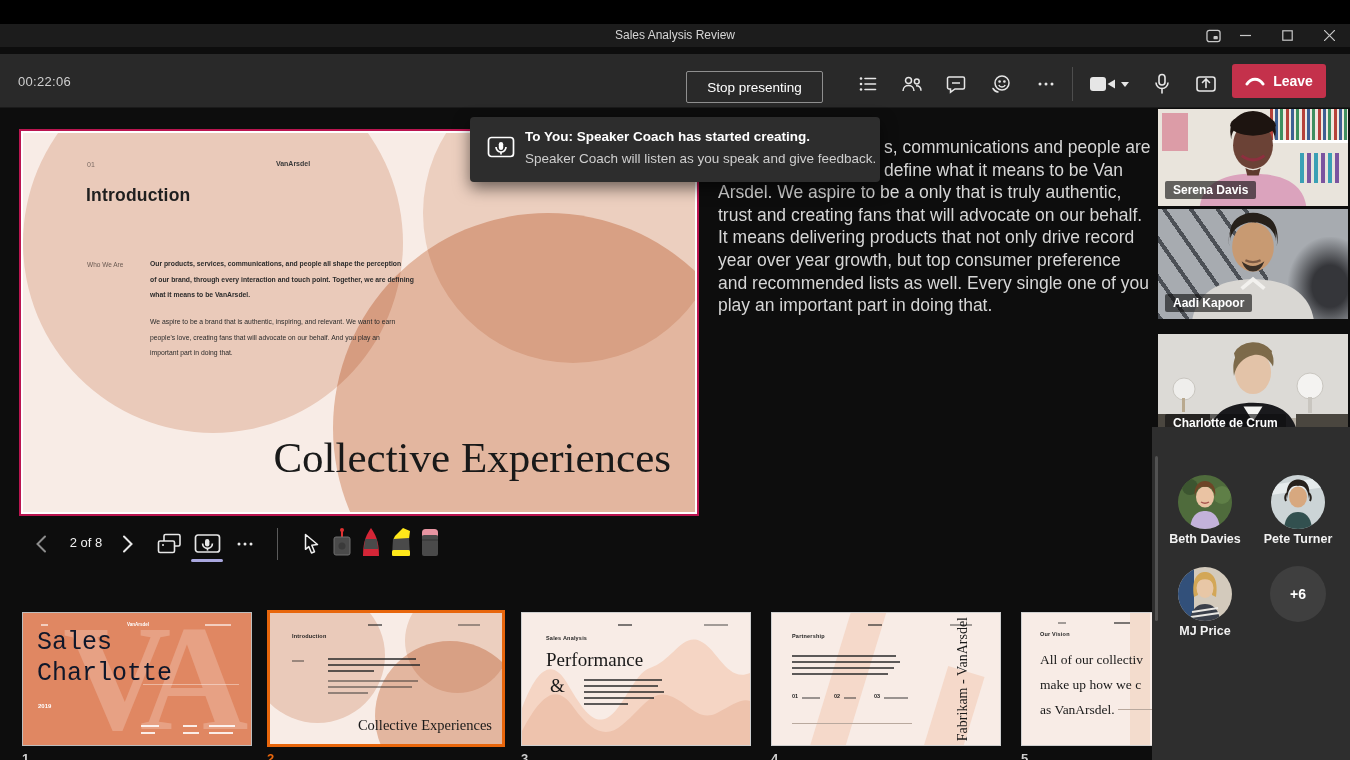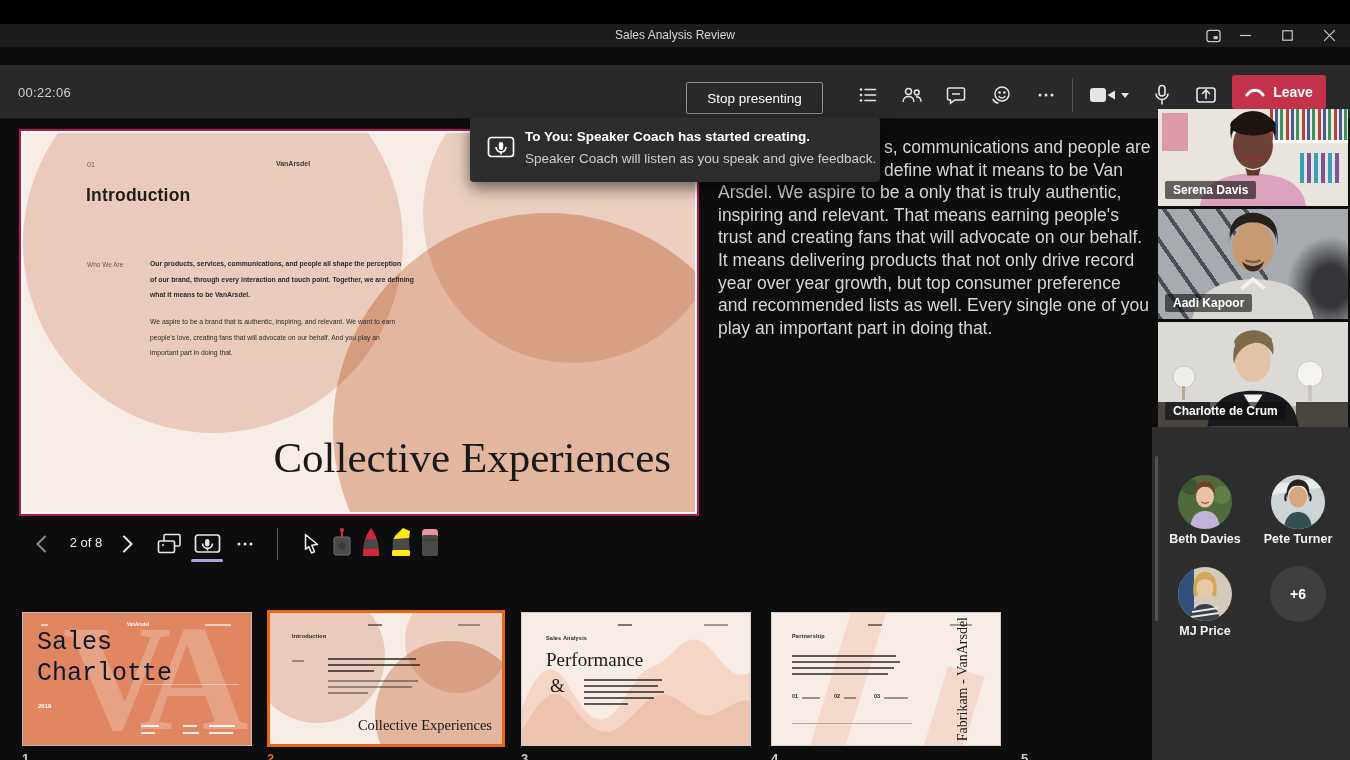--- a/index.html
+++ b/index.html
@@ -5,21 +5,21 @@
   html,body{margin:0;padding:0;background:#000;}
   *{box-sizing:border-box;}
   .root{position:relative;width:1350px;height:760px;background:#0d0d0d;overflow:hidden;
         font-family:"Liberation Sans",sans-serif;margin-top:24px;-webkit-font-smoothing:antialiased;}
   .abs{position:absolute;}
   
   .titlebar{left:0;top:0;width:1350px;height:23px;background:#1c1c1c;}
   .titlebar .title{left:0;right:0;top:4px;text-align:center;font-size:12px;color:#d6d6d6;}
   .winbtn{top:0;height:23px;width:34px;display:flex;align-items:center;justify-content:center;color:#c8c8c8;cursor:default;}
   
-  .toolbar{left:0;top:41px;width:1350px;height:54px;background:#292929;border-bottom:1px solid #1a1a1a;}
+  .toolbar{left:0;top:30px;width:1350px;height:54px;background:#292929;border-bottom:1px solid #1a1a1a;}
   .timer{left:18px;top:20px;font-size:13px;color:#cfcfcf;letter-spacing:.3px;}
   .stopbtn{left:686px;top:17px;width:137px;height:32px;border:1px solid #8f8f8f;border-radius:2px;
            color:#fff;font-size:13.5px;display:flex;align-items:center;justify-content:center;background:transparent;}
   .tbicon{top:16px;width:28px;height:28px;display:flex;align-items:center;justify-content:center;color:#e6e6e6;}
   .vsep{top:13px;width:1px;height:34px;background:#4d4d4d;}
   .leavebtn{left:1232px;top:10px;width:94px;height:34px;background:#c4314b;border-radius:3px;color:#fff;
             display:flex;align-items:center;justify-content:center;gap:8px;font-size:14px;font-weight:600;}
   .caret{width:0;height:0;border-left:4px solid transparent;border-right:4px solid transparent;border-top:5px solid #e6e6e6;}
   
   .slide{left:19px;top:105px;width:680px;height:387px;border:2px solid #bb1550;background:#fff;z-index:2;}
@@ -197,21 +197,20 @@
           <div>important part in doing that.</div>
       </div>
       <div class="abs slide-title">Collective Experiences</div>
     </div>
   </div>
 
   <div class="abs notes">
     <div class="nline indent">s, communications and people are</div>
     <div class="nline indent">define what it means to be Van</div>
     <div class="nline">Arsdel. We aspire to be a only that is truly authentic,</div>
-    <div class="nline">inspiring and relevant. That means earning people's</div>
     <div class="nline">trust and creating fans that will advocate on our behalf.</div>
     <div class="nline">It means delivering products that not only drive record</div>
     <div class="nline">year over year growth, but top consumer preference</div>
     <div class="nline">and recommended lists as well. Every single one of you</div>
     <div class="nline">play an important part in doing that.</div>
   </div>
 
   <div class="abs toast">
     <div class="abs" style="left:17px;top:18px">
       <svg width="28" height="26" viewBox="0 0 28 26" fill="none" stroke="#fff" stroke-width="1.7">
@@ -377,20 +376,31 @@
     <div class="bar" style="left:72px;top:84px;width:12px;opacity:.6"></div>
     <div class="abs" style="left:102px;top:80px;font-size:5.5px;font-weight:700;color:#1d1d1d">03</div>
     <div class="bar" style="left:112px;top:84px;width:24px;opacity:.6"></div>
     <div class="abs" style="left:20px;top:110px;width:120px;height:1px;background:#b9a99e"></div>
     <div class="abs" style="left:150px;top:0px;width:80px;height:132px;display:flex;align-items:center;justify-content:center">
       <div style="writing-mode:vertical-rl;transform:rotate(180deg);font-family:'Liberation Serif',serif;font-size:14px;color:#191919;max-height:125px;line-height:17px">Fabrikam - VanArsdel</div>
     </div>
   </div>
   <div class="abs thumbnum" style="left:771px">4</div>
 
+  <div class="abs thumb" style="left:1021px">
+    <div class="abs" style="left:108px;top:0;width:20px;height:132px;background:#f3dccd"></div>
+    <div class="abs tminihead" style="left:18px;top:18px">Our Vision</div>
+    <div class="bar" style="left:36px;top:9px;width:8px;opacity:.55"></div>
+    <div class="bar" style="left:92px;top:9px;width:16px;opacity:.8"></div>
+    <div class="abs" style="left:18px;top:34px;font-family:'Liberation Serif',serif;font-size:13.5px;color:#191919;line-height:25px;white-space:nowrap">
+      <div>All of our collectiv</div>
+      <div>make up how we c</div>
+      <div><span>as VanArsdel.</span><span style="display:inline-block;width:40px;height:1px;background:#b9a99e;vertical-align:4px;margin-left:3px"></span></div>
+    </div>
+  </div>
   <div class="abs thumbnum" style="left:1021px">5</div>
 
   <div class="abs roster"></div>
   <div class="abs" style="left:1155px;top:432px;width:3px;height:165px;background:#5f5f5f;border-radius:2px;z-index:5;opacity:.75"></div>
 
   <div class="abs tile" style="top:185px;height:110px">
     <div class="abs" style="left:0;top:0;right:0;bottom:0;background:#a7abb0"></div>
     <div class="abs" style="left:0;top:0;width:110px;height:110px;background:repeating-linear-gradient(55deg,rgba(60,64,70,.85) 0 4px,transparent 4px 22px)"></div>
     <div class="abs" style="right:0;top:28px;width:60px;height:82px;background:radial-gradient(ellipse at 70% 60%,#35363a 30%,rgba(53,54,58,0) 72%)"></div>
     <svg class="abs" style="left:0;top:0" width="190" height="110" viewBox="0 0 100 58">
@@ -414,21 +424,21 @@
       <path d="M22,51 C24,38 36,34 50,34 C64,34 76,38 78,51 Z" fill="#dba3bd"></path>
       <ellipse cx="50" cy="19" rx="10.5" ry="12.5" fill="#6b4236"></ellipse>
       <path d="M38.5,16 a11.5,10 0 0 1 23,0 l0.5,-4 a12,11 0 0 0 -24,0 Z" fill="#1d1410"></path>
       <ellipse cx="50" cy="8.5" rx="12" ry="5.5" fill="#1d1410"></ellipse>
       <path d="M46,31 q4,2.5 8,0 l-1,4 h-6 Z" fill="#5f3a2e"></path>
       <path d="M44,24.5 q6,4.5 12,0" stroke="#8e2f3f" stroke-width="1.6" fill="none"></path>
     </svg>
     <div class="namechip">Serena Davis</div>
   </div>
 
-  <div class="abs tile" style="top:298px;height:105px">
+  <div class="abs tile" style="top:310px;height:105px">
     <div class="abs" style="left:0;top:0;right:0;bottom:0;background:#dcdad6"></div>
     <svg class="abs" style="left:0;top:0" width="190" height="105" viewBox="0 0 190 105">
       <circle cx="152" cy="52" r="13" fill="#f4f3f1" stroke="#c9c6c0"></circle>
         <rect x="150" y="63" width="4" height="16" fill="#c9c6c0"></rect>
       <circle cx="26" cy="55" r="11" fill="#efeeec" stroke="#c9c6c0"></circle>
         <rect x="24" y="64" width="3" height="14" fill="#b9a98f"></rect>
       <rect x="0" y="84" width="190" height="21" fill="#b7b0a6"></rect>
       <rect x="0" y="80" width="52" height="25" fill="#4a463f"></rect>
         <rect x="138" y="80" width="52" height="25" fill="#4a463f"></rect>
     </svg>

